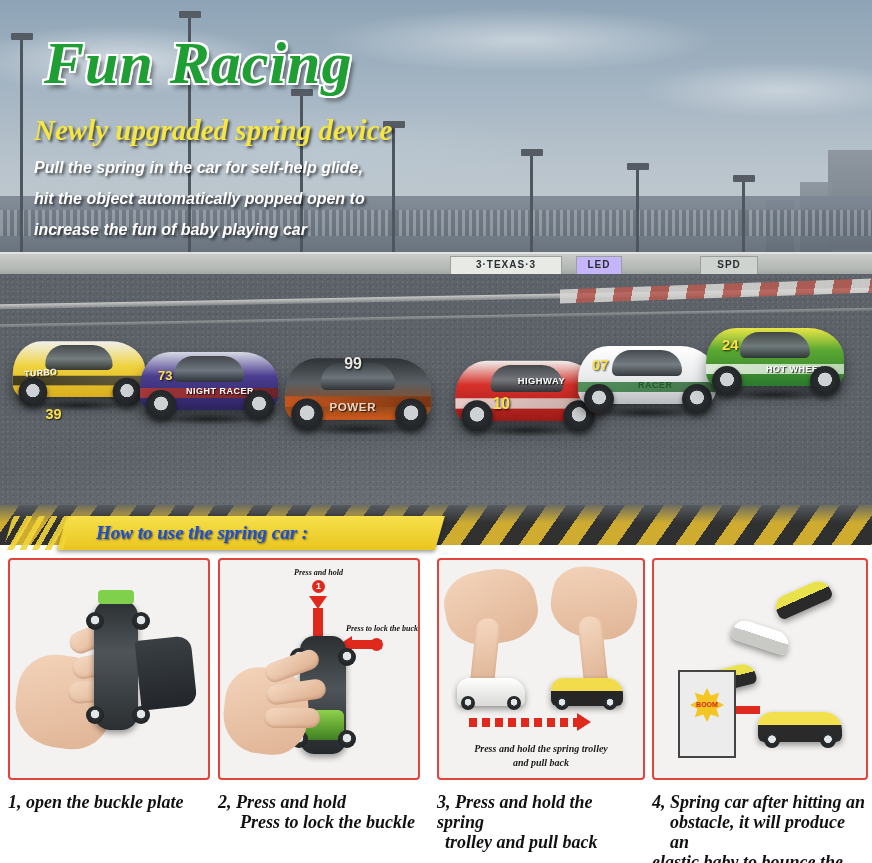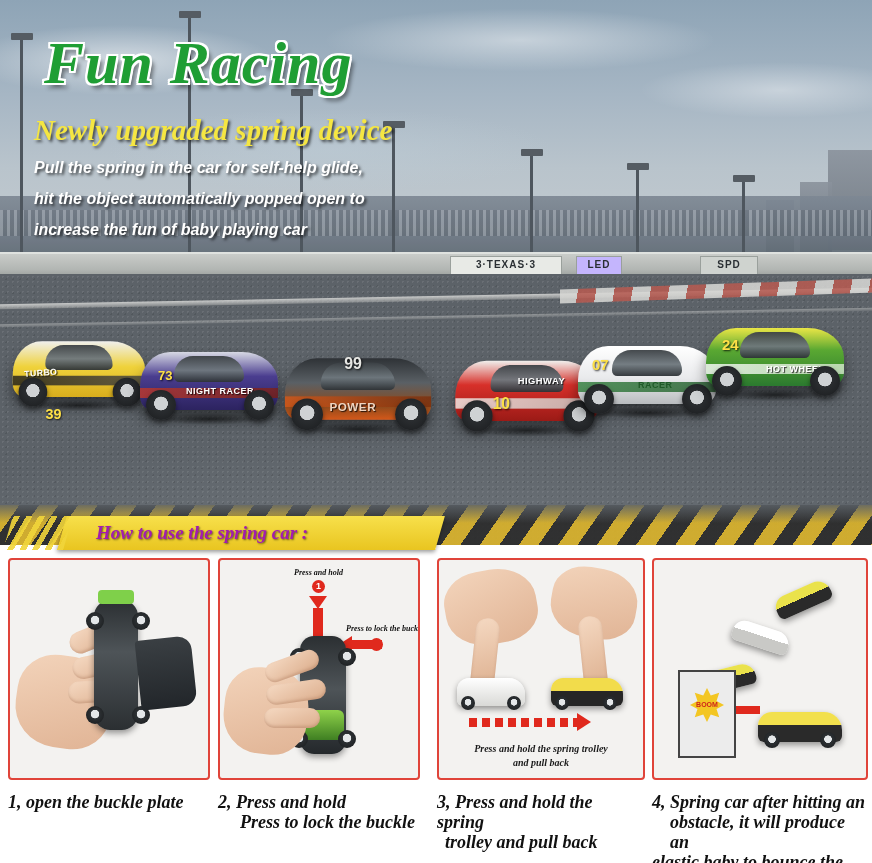--- a/index.html
+++ b/index.html
@@ -280,21 +280,21 @@
   }
   .howto-text {
     position: absolute;
     left: 96px; top: 2px;
     width: 340px; height: 30px;
     line-height: 30px;
     font-family: "Liberation Serif", serif;
     font-weight: bold;
     font-style: italic;
     font-size: 19px;
-    color: #a21caf;
+    color: #1d4ed8;
     text-shadow: 1px 1px 2px rgba(0,0,0,.55);
     white-space: nowrap;
   }
   .chevrons {
     position:absolute; left: 8px; top: 0; width: 60px; height: 34px;
     background: repeating-linear-gradient(-74deg,
       #f1d53a 0 6px, rgba(0,0,0,0) 6px 12px);
     transform: skewX(-16deg);
     opacity:.9;
   }

